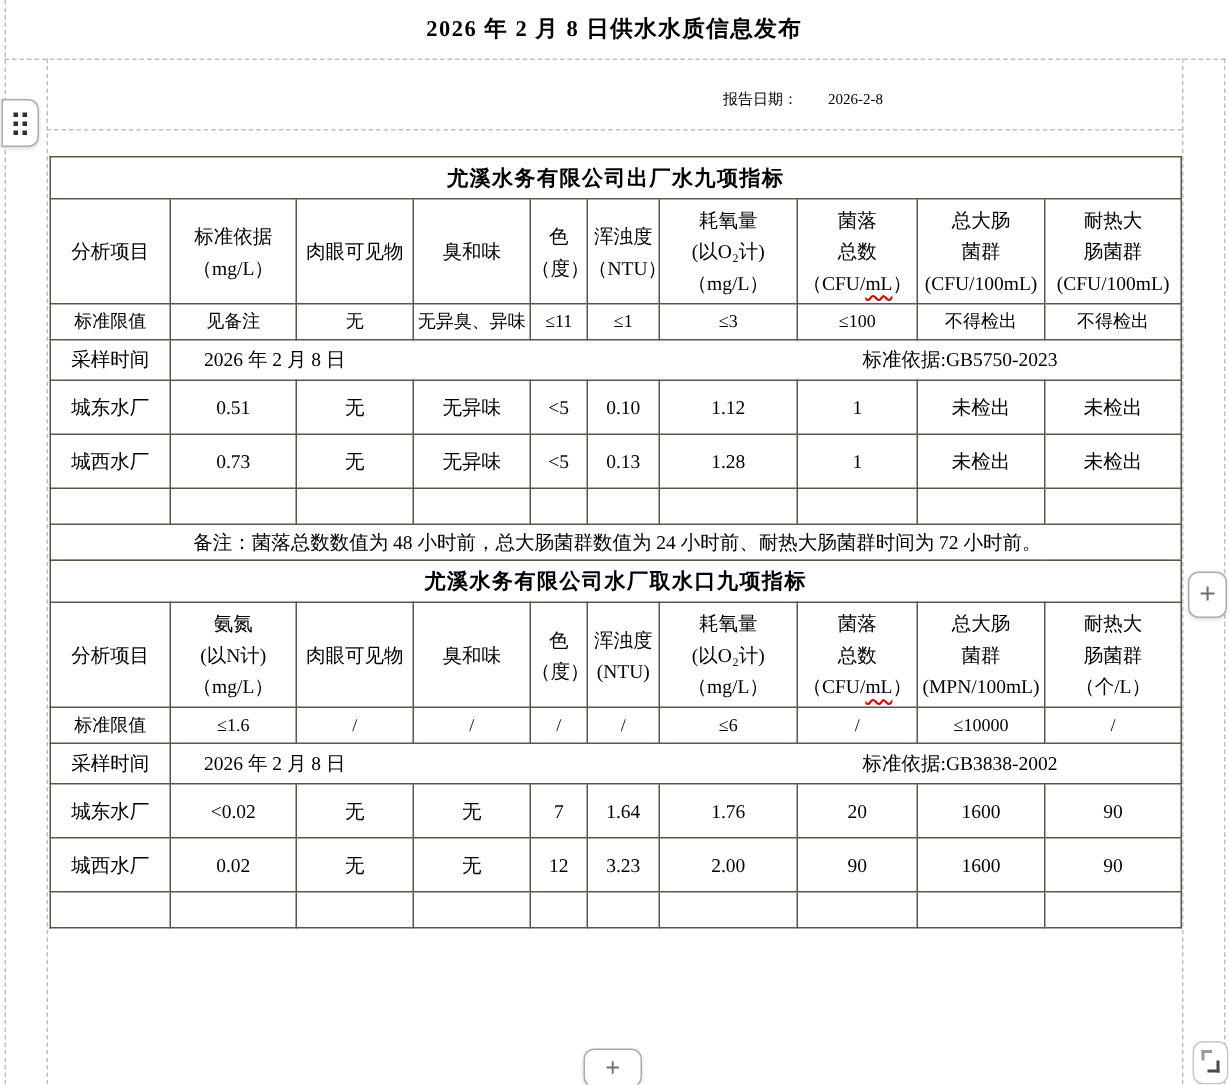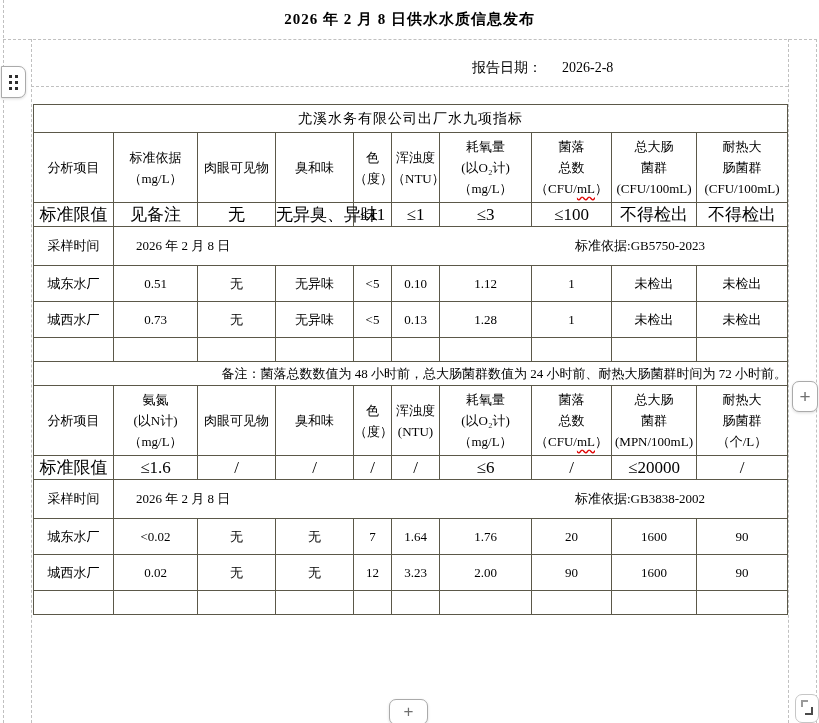--- a/index.html
+++ b/index.html
@@ -17,42 +17,42 @@
   }
   
   .guide{position:absolute}
   .gv{width:0;border-left:1px dashed var(--guide-dash)}
   .gh{height:0;border-top:1px dashed var(--guide-dash)}
 
   .doc-title{
     position:absolute;top:10px;left:0;width:819px;text-align:center;
     font-weight:bold;font-size:15px;letter-spacing:1px;
   }
-  .report{position:absolute;top:59px;left:472px;font-size:14px;white-space:nowrap}
+  .report{position:absolute;top:59px;left:482px;font-size:10px;white-space:nowrap}
   .report .val{margin-left:20px}
 
   
   #tables{position:absolute;left:33px;top:104px;width:754px}
   table{border-collapse:collapse;table-layout:fixed;width:754px;background:#fff}
   table + table{margin-top:-1px}
   td{
     border:1px solid var(--table-border);
     text-align:center;vertical-align:middle;
     font-size:13px;padding:0;white-space:nowrap;
   }
-  tr.r-title td{height:28px;font-weight:normal;font-size:14px;letter-spacing:1px}
+  tr.r-title td{height:28px;font-weight:bold;font-size:14px;letter-spacing:1px}
   tr.r-head  td{height:70px;font-size:13px}
   tr.r-head .hl{display:block;line-height:21px}
-  tr.r-limit td{height:24px;font-size:17px}
-  tr.r-samp  td{height:39px}
+  tr.r-limit td{height:24px;font-size:12px}
+  tr.r-samp  td{height:27px}
   tr.r-data  td{height:36px}
   tr.r-empty td{height:24px}
   tr.r-note  td{height:24px}
   tr.r-foot  td{height:27px}
-  td.left{text-align:right;padding-left:2px;font-size:13px}
+  td.left{text-align:center;padding-left:2px;font-size:13px}
   .samp-flex{display:flex;justify-content:space-between;align-items:center;
     padding:0 82px 0 22px;font-size:13px}
   .wavy{text-decoration:underline wavy var(--wavy);text-decoration-skip-ink:none;
     text-underline-offset:3px}
 
   
   .ctrl{
     position:absolute;background:#fff;border:1px solid var(--control-border);
     border-radius:7px;box-shadow:0 1px 3px rgba(0,0,0,.14);
     display:flex;align-items:center;justify-content:center;cursor:pointer;
@@ -216,20 +216,23 @@
         <col style="width: 78px;">
         <col style="width: 78px;">
         <col style="width: 38px;">
         <col style="width: 48px;">
         <col style="width: 92px;">
         <col style="width: 80px;">
         <col style="width: 85px;">
         <col style="width: 91px;">
       </colgroup>
       <tbody>
+        <tr class="r-title">
+          <td colspan="10">尤溪水务有限公司水厂取水口九项指标</td>
+        </tr>
         <tr class="r-head">
           <td>
             <div class="hl">分析项目</div>
           </td>
           <td>
             <div class="hl">氨氮</div>
             <div class="hl">(以N计)</div>
             <div class="hl">（mg/L）</div>
           </td>
           <td>
@@ -269,21 +272,21 @@
         </tr>
         <tr class="r-limit">
           <td>标准限值</td>
           <td>≤1.6</td>
           <td>/</td>
           <td>/</td>
           <td>/</td>
           <td>/</td>
           <td>≤6</td>
           <td>/</td>
-          <td>≤20000</td>
+          <td>≤10000</td>
           <td>/</td>
         </tr>
         <tr class="r-samp">
           <td>采样时间</td>
           <td colspan="9">
             <div class="samp-flex">
               <span>2026 年 2 月 8 日</span>
               <span>标准依据:GB3838-2002</span>
             </div>
           </td>

